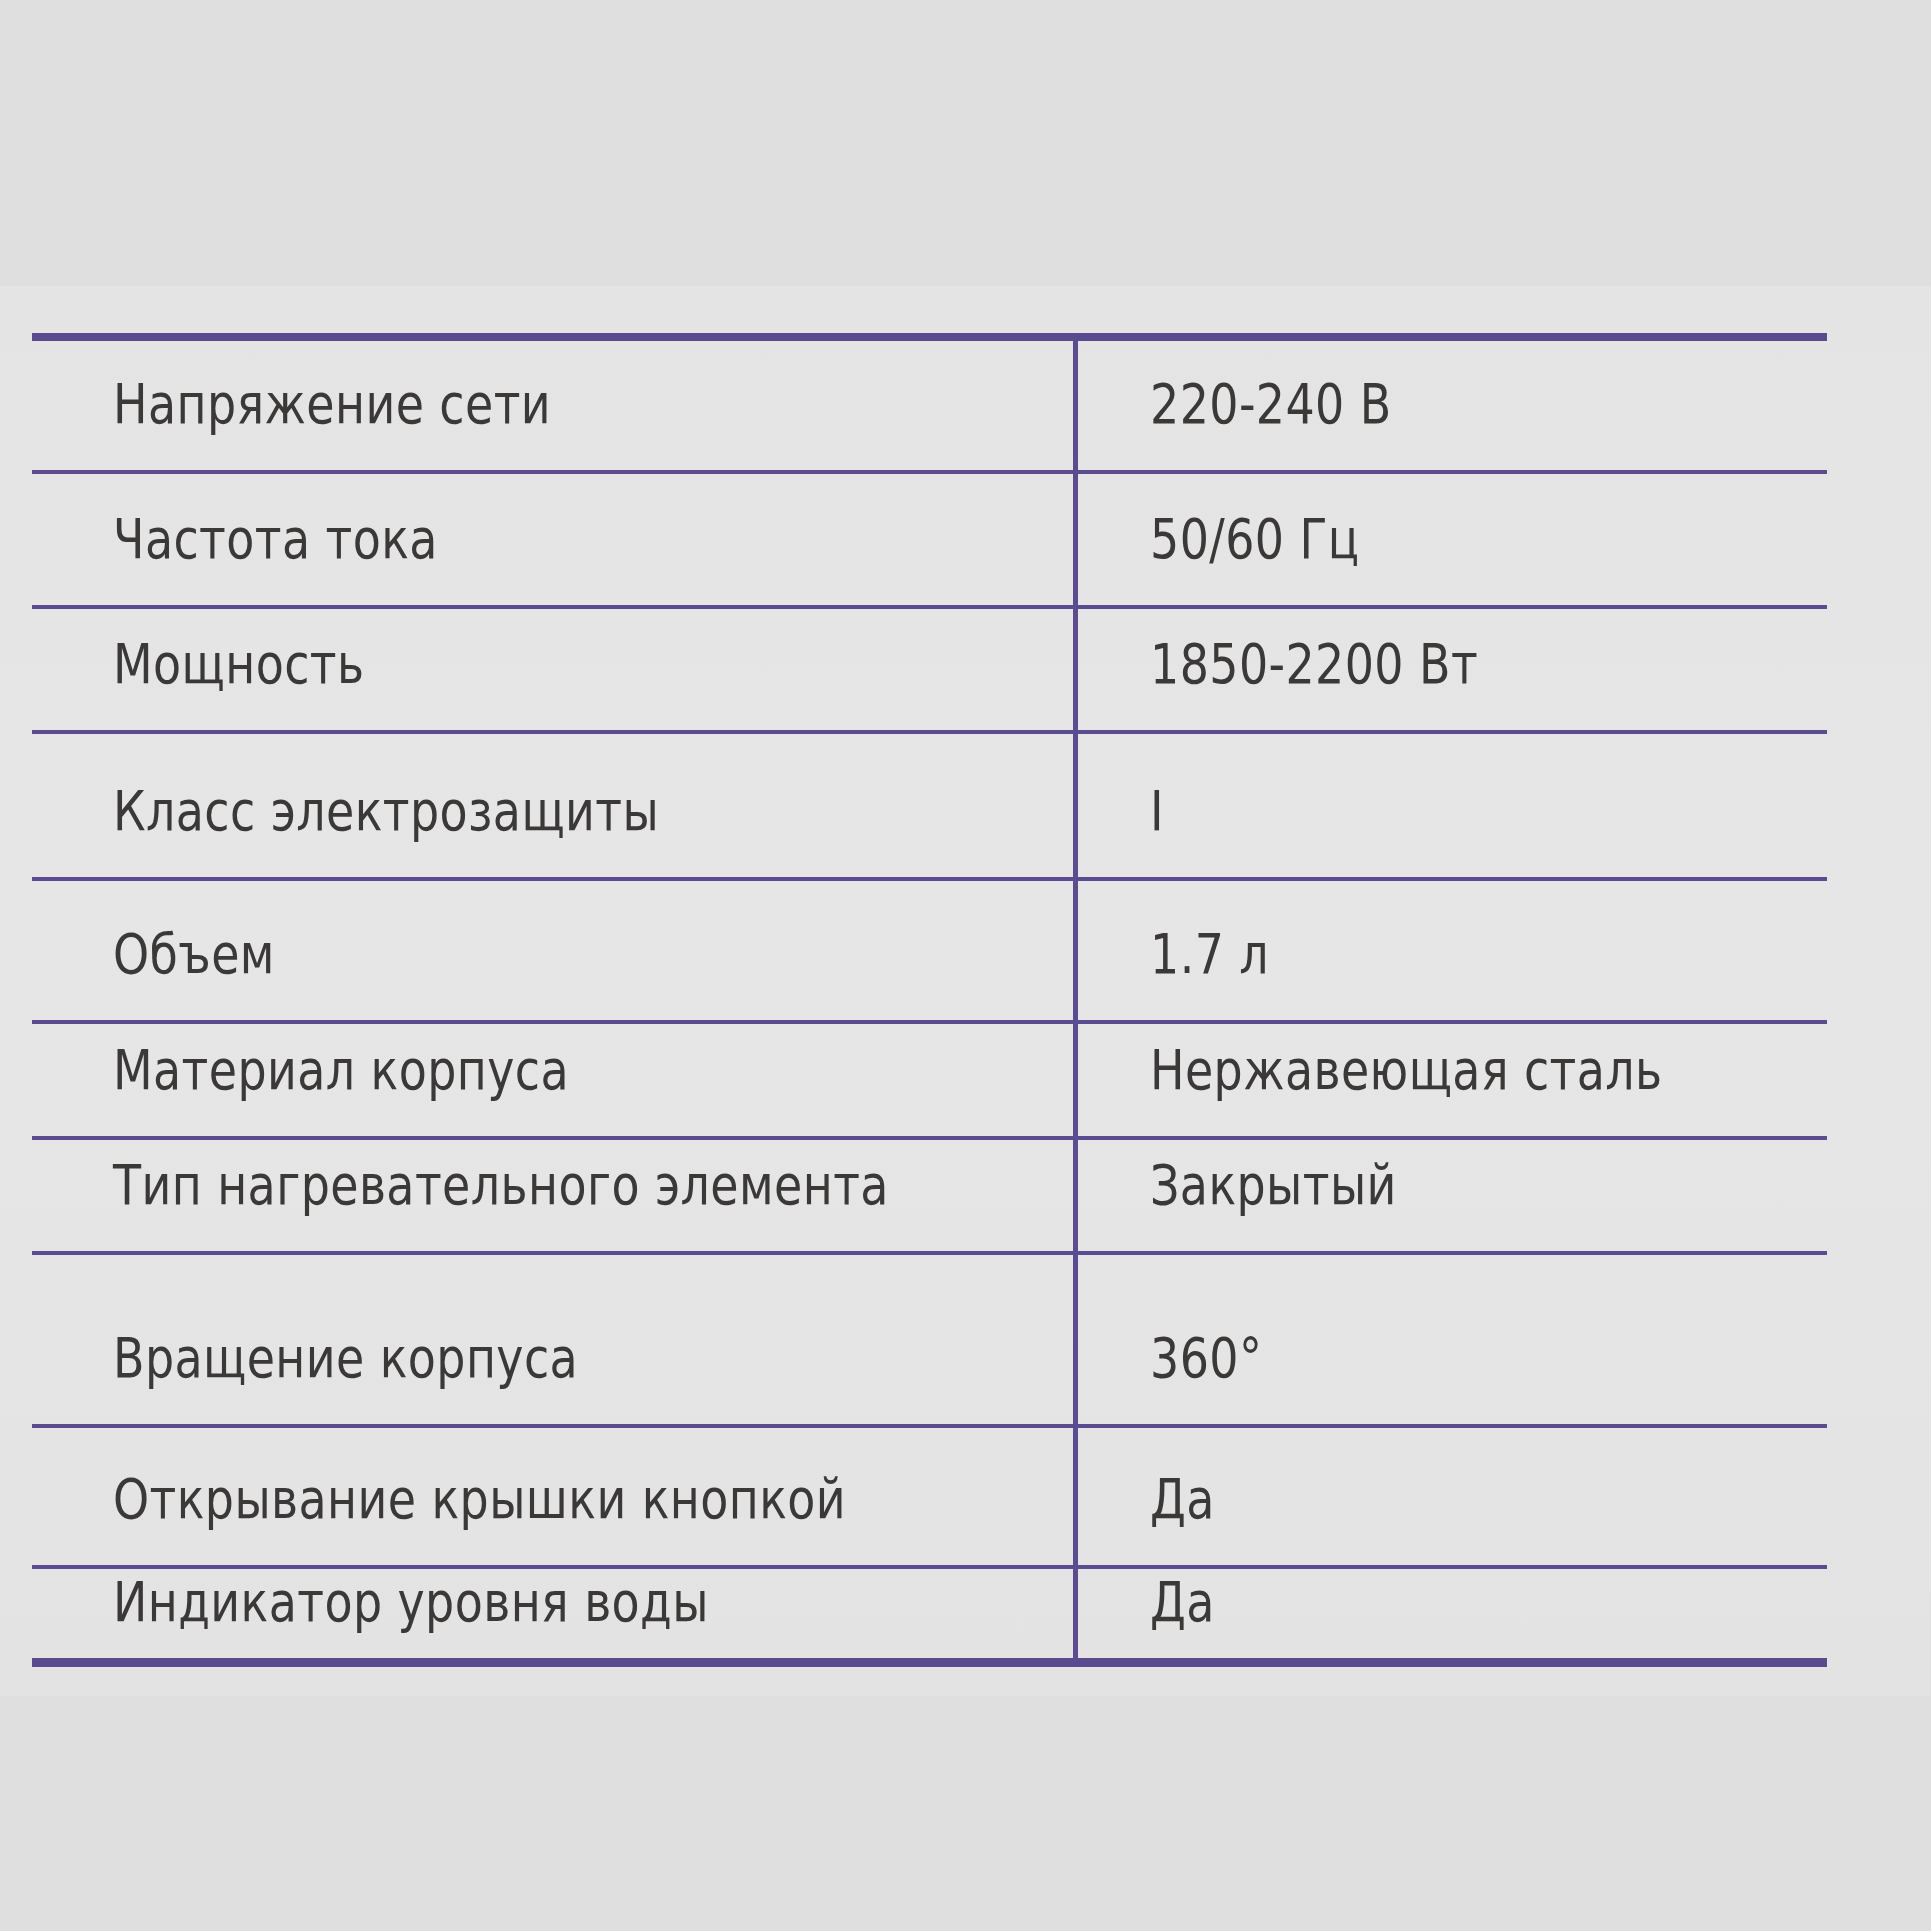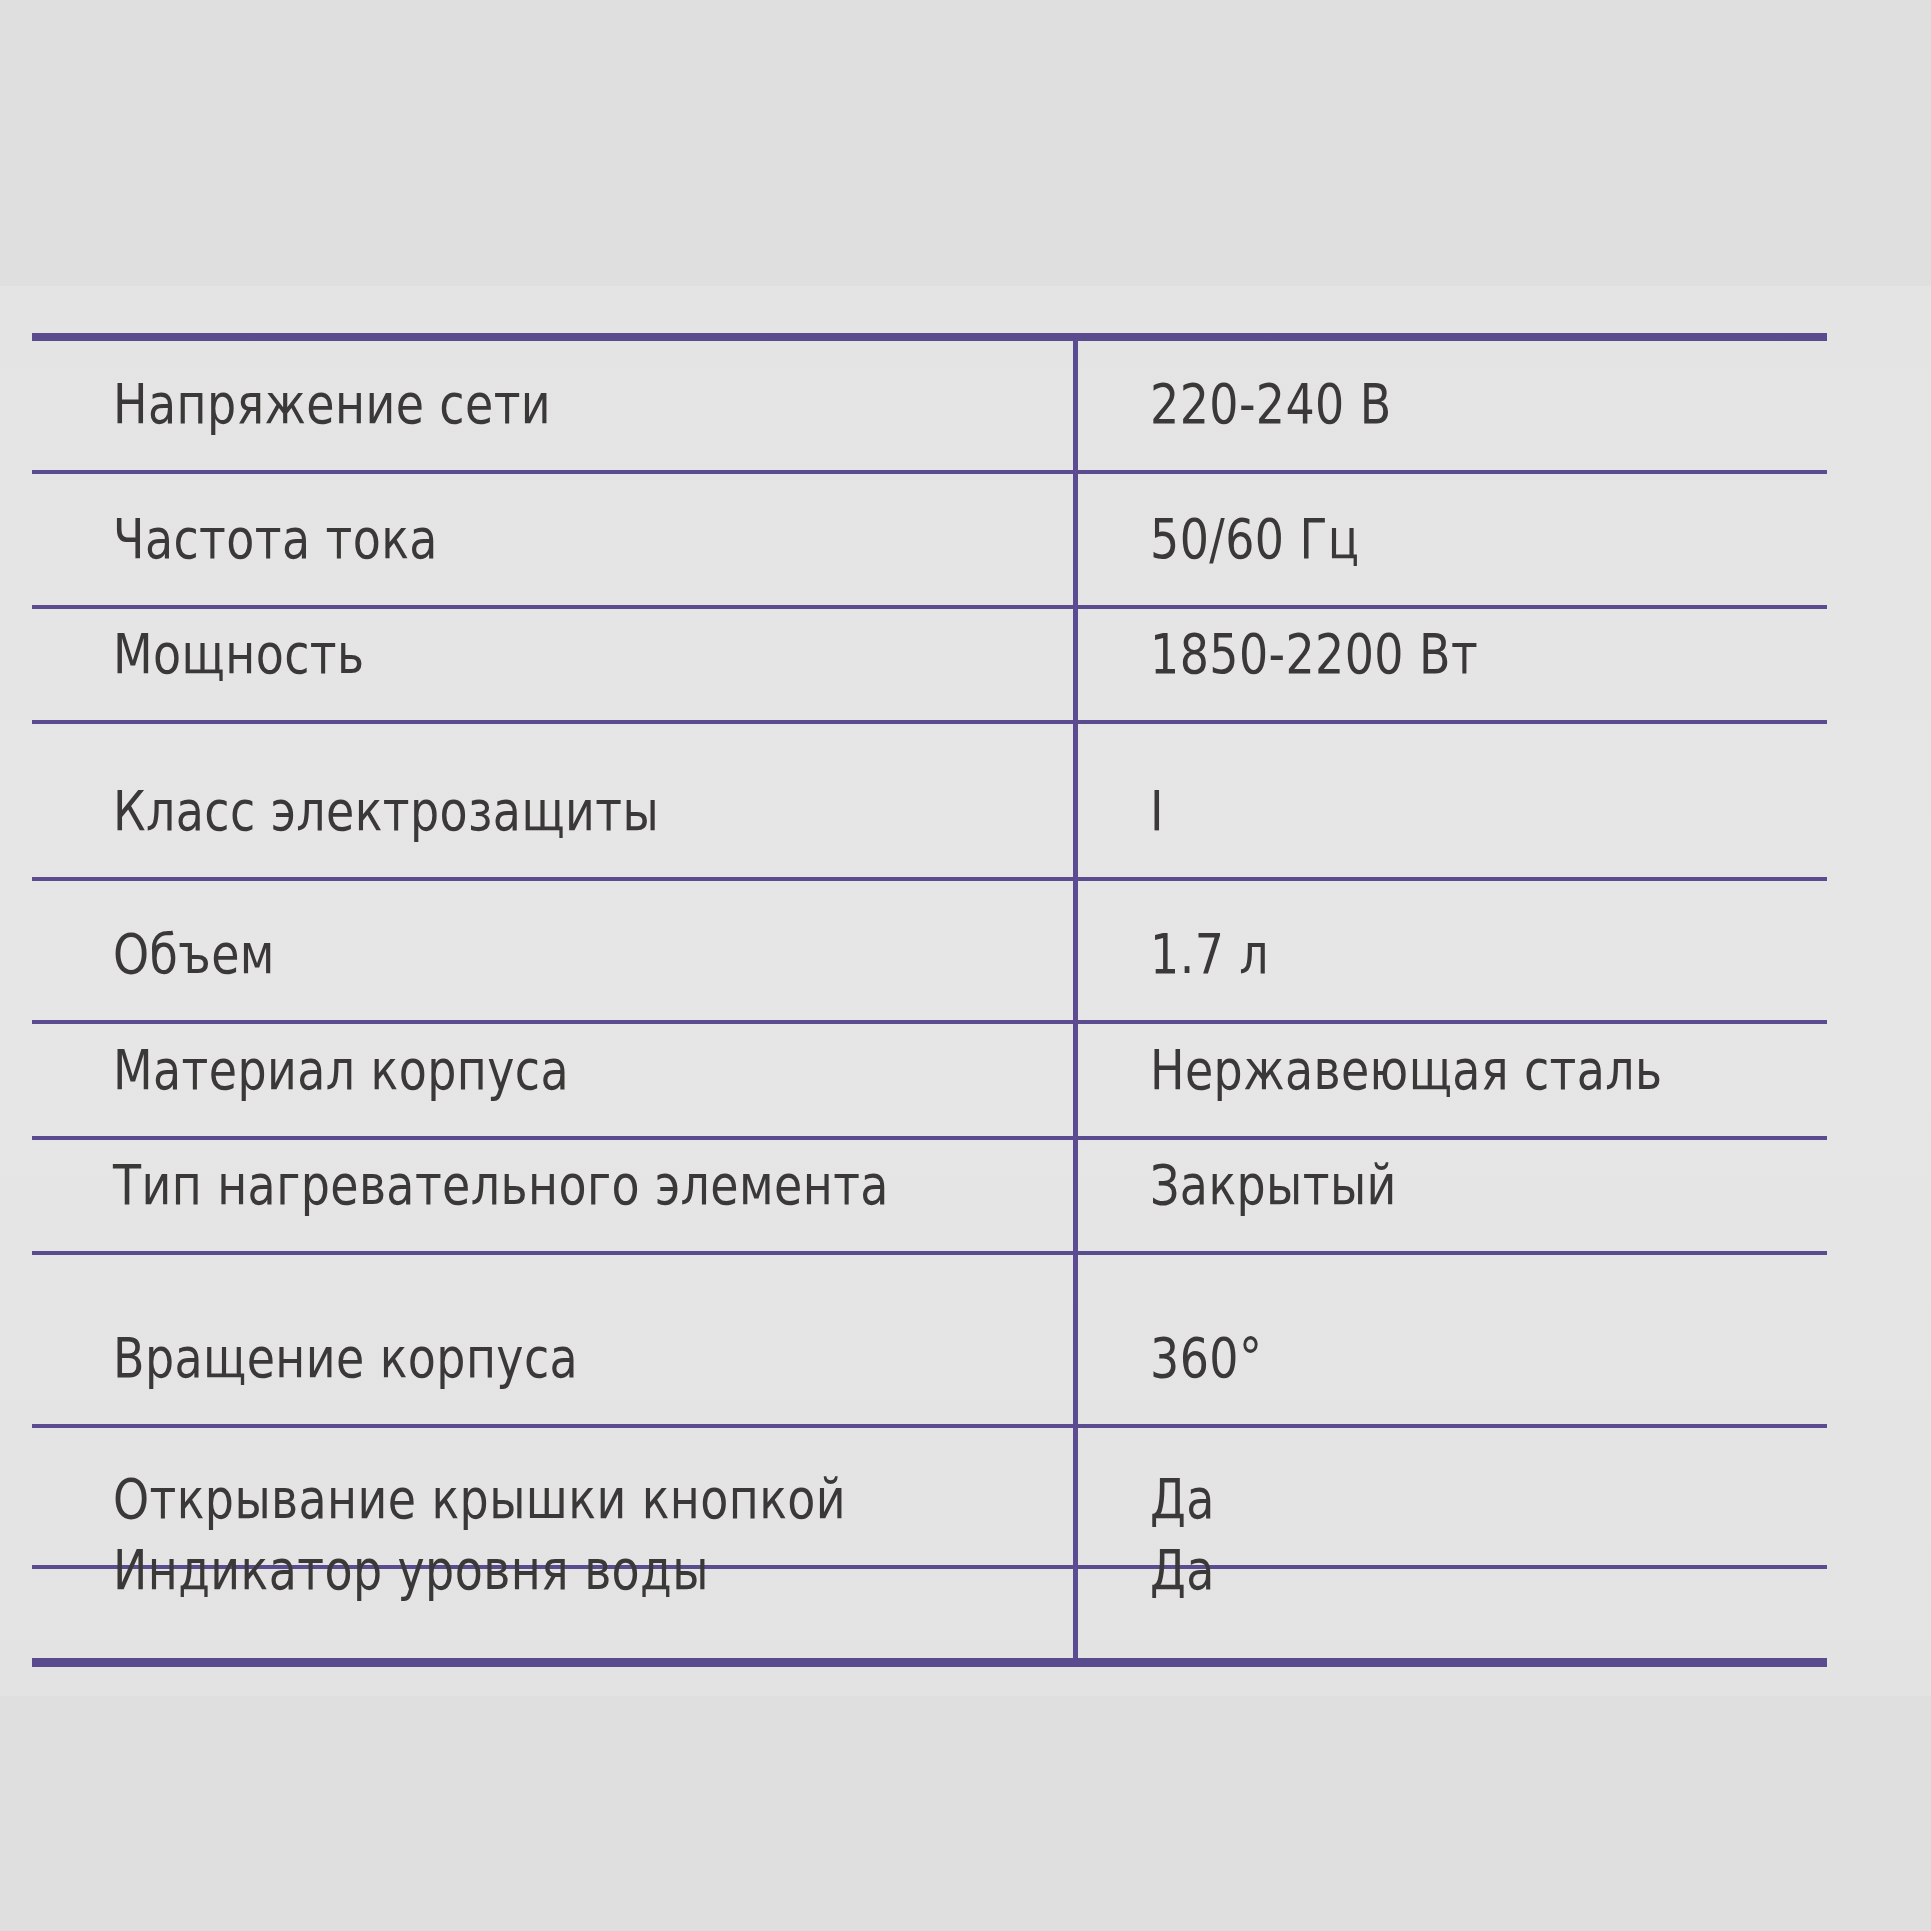--- a/index.html
+++ b/index.html
@@ -88,21 +88,21 @@
     <span class="cell-value" style="transform:scaleX(0.82)">220-240 В</span>
     <div class="row-line"></div>
   </div>
 
   <div class="row" style="top:141px">
     <span class="cell-label" style="transform:scaleX(0.82)">Частота тока</span>
     <span class="cell-value" style="transform:scaleX(0.82)">50/60 Гц</span>
     <div class="row-line"></div>
   </div>
 
-  <div class="row" style="top:256px">
+  <div class="row" style="top:266px">
     <span class="cell-label" style="transform:scaleX(0.82)">Мощность</span>
     <span class="cell-value" style="transform:scaleX(0.82)">1850-2200 Вт</span>
     <div class="row-line"></div>
   </div>
 
   <div class="row" style="top:413px">
     <span class="cell-label" style="transform:scaleX(0.82)">Класс электрозащиты</span>
     <span class="cell-value" style="transform:scaleX(0.82)">I</span>
     <div class="row-line"></div>
   </div>
@@ -130,21 +130,21 @@
     <span class="cell-value" style="transform:scaleX(0.82)">360°</span>
     <div class="row-line"></div>
   </div>
 
   <div class="row" style="top:1101px">
     <span class="cell-label" style="transform:scaleX(0.82)">Открывание крышки кнопкой</span>
     <span class="cell-value" style="transform:scaleX(0.82)">Да</span>
     <div class="row-line"></div>
   </div>
 
-  <div class="row last" style="top:1172px">
+  <div class="row last" style="top:1204px">
     <span class="cell-label" style="transform:scaleX(0.82)">Индикатор уровня воды</span>
     <span class="cell-value" style="transform:scaleX(0.82)">Да</span>
 
   </div>
 
   <div class="rule-bottom"></div>
 </div>
 
 
 </body></html>

